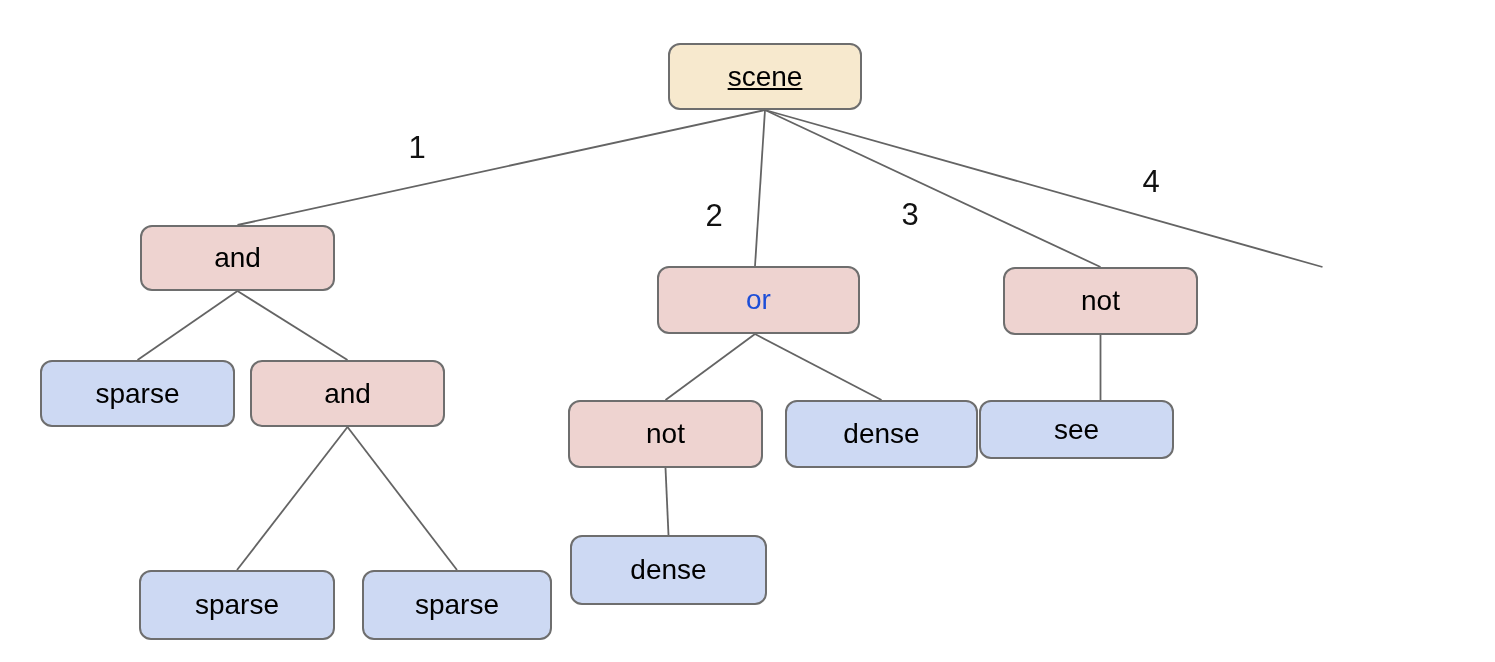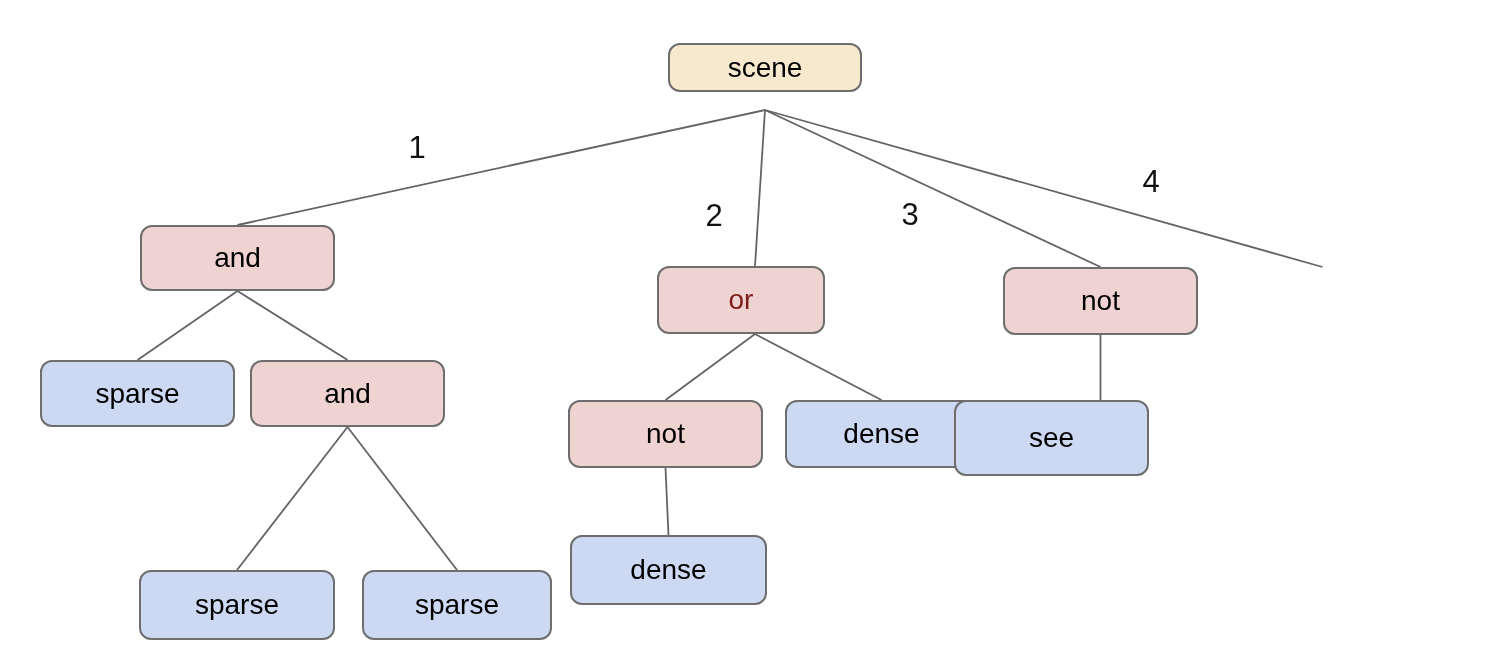--- a/index.html
+++ b/index.html
@@ -59,25 +59,25 @@
       <line x1="755" y1="334" x2="665.5" y2="400" stroke="#646464" stroke-width="1.8"></line>
       <line x1="755" y1="334" x2="881.5" y2="400" stroke="#646464" stroke-width="1.8"></line>
       <line x1="665.5" y1="468" x2="668.5" y2="535" stroke="#646464" stroke-width="1.8"></line>
       <line x1="1100.5" y1="335" x2="1100.5" y2="400" stroke="#646464" stroke-width="1.8"></line>
     </svg>
 
 <div class="edge-label" style="left: 417px; top: 148px;">1</div>
     <div class="edge-label" style="left: 714px; top: 216px;">2</div>
     <div class="edge-label" style="left: 910px; top: 215px;">3</div>
     <div class="edge-label" style="left: 1151px; top: 182px;">4</div>
-    <div class="node" style="left: 668px; top: 43px; width: 194px; height: 49px; background: rgb(247, 233, 206); border-color: rgb(110, 110, 110); color: rgb(0, 0, 0);">scene</div>
+    <div class="node" style="left: 668px; top: 43px; width: 194px; height: 67px; background: rgb(247, 233, 206); border-color: rgb(110, 110, 110); color: rgb(0, 0, 0); text-decoration: underline;">scene</div>
     <div class="node" style="left: 140px; top: 225px; width: 195px; height: 66px; background: rgb(238, 211, 208); border-color: rgb(110, 110, 110); color: rgb(0, 0, 0);">and</div>
-    <div class="node" style="left: 657px; top: 266px; width: 168px; height: 68px; background: rgb(238, 211, 208); border-color: rgb(110, 110, 110); color: #7f1d1d;">or</div>
+    <div class="node" style="left: 657px; top: 266px; width: 203px; height: 68px; background: rgb(238, 211, 208); border-color: rgb(110, 110, 110); color: #1d4ed8;">or</div>
     <div class="node" style="left: 1003px; top: 267px; width: 195px; height: 68px; background: rgb(238, 211, 208); border-color: rgb(110, 110, 110); color: rgb(0, 0, 0);">not</div>
     <div class="node" style="left: 40px; top: 360px; width: 195px; height: 67px; background: rgb(205, 217, 243); border-color: rgb(110, 110, 110); color: rgb(0, 0, 0);">sparse</div>
     <div class="node" style="left: 250px; top: 360px; width: 195px; height: 67px; background: rgb(238, 211, 208); border-color: rgb(110, 110, 110); color: rgb(0, 0, 0);">and</div>
     <div class="node" style="left: 568px; top: 400px; width: 195px; height: 68px; background: rgb(238, 211, 208); border-color: rgb(110, 110, 110); color: rgb(0, 0, 0);">not</div>
     <div class="node" style="left: 785px; top: 400px; width: 193px; height: 68px; background: rgb(205, 217, 243); border-color: rgb(110, 110, 110); color: rgb(0, 0, 0);">dense</div>
-    <div class="node" style="left: 954px; top: 400px; width: 195px; height: 76px; background: rgb(205, 217, 243); border-color: rgb(110, 110, 110); color: rgb(0, 0, 0);">see</div>
+    <div class="node" style="left: 979px; top: 400px; width: 195px; height: 59px; background: rgb(205, 217, 243); border-color: rgb(110, 110, 110); color: rgb(0, 0, 0);">see</div>
     <div class="node" style="left: 139px; top: 570px; width: 196px; height: 70px; background: rgb(205, 217, 243); border-color: rgb(110, 110, 110); color: rgb(0, 0, 0);">sparse</div>
     <div class="node" style="left: 362px; top: 570px; width: 190px; height: 70px; background: rgb(205, 217, 243); border-color: rgb(110, 110, 110); color: rgb(0, 0, 0);">sparse</div>
     <div class="node" style="left: 570px; top: 535px; width: 197px; height: 70px; background: rgb(205, 217, 243); border-color: rgb(110, 110, 110); color: rgb(0, 0, 0);">dense</div>
   </div>
 
 </body></html>

